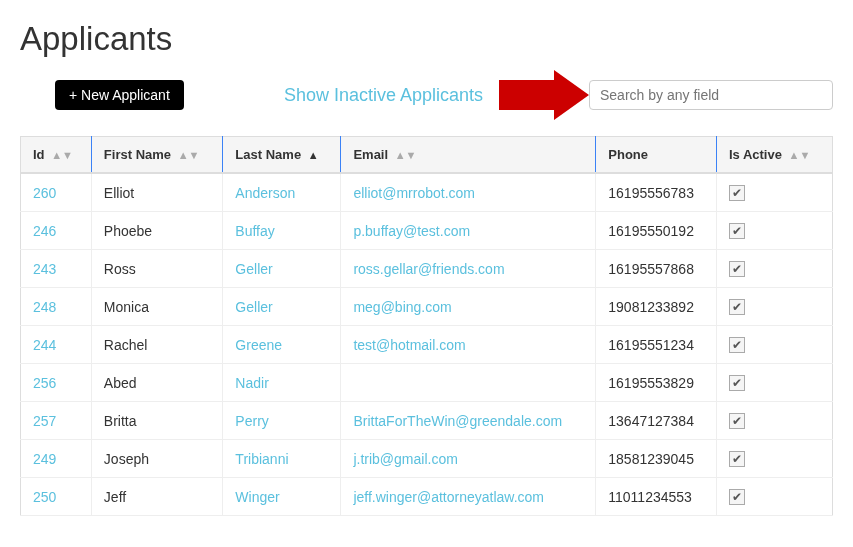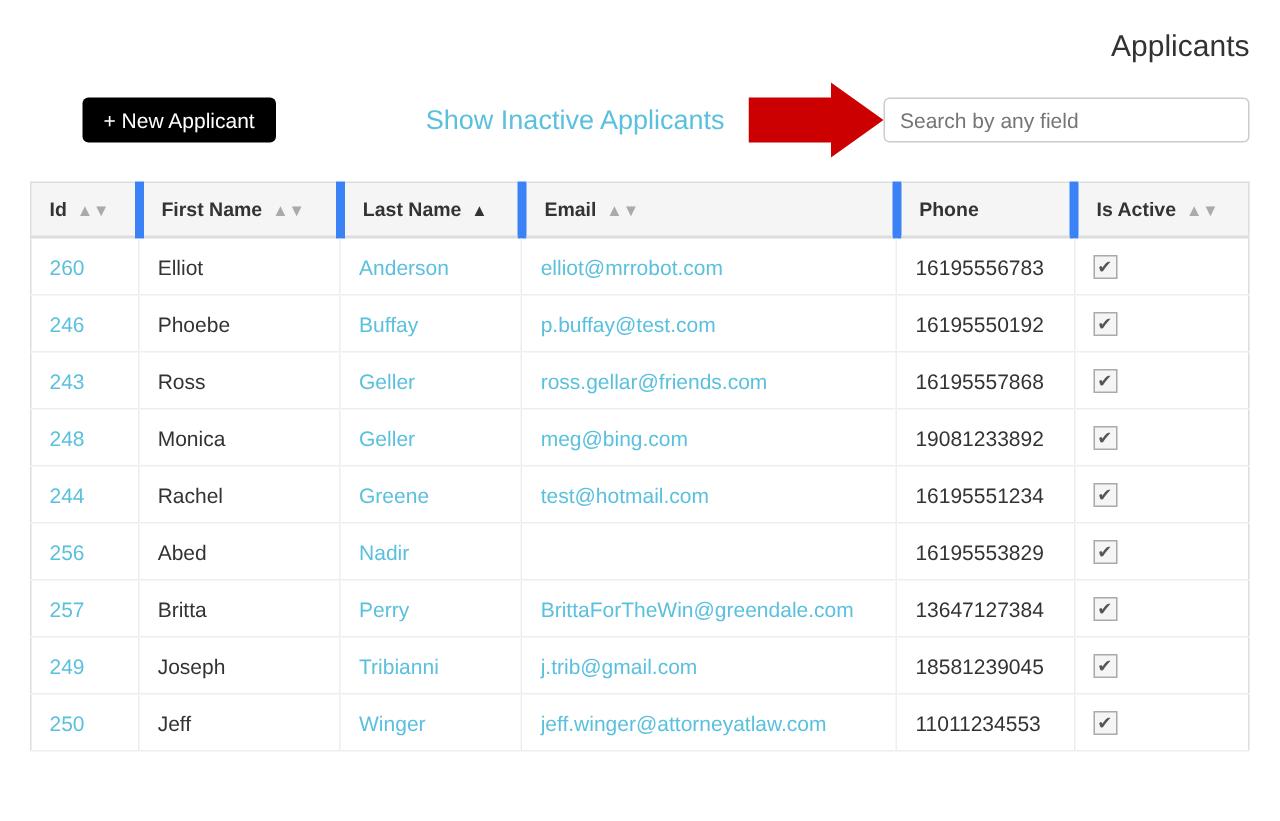--- a/index.html
+++ b/index.html
@@ -1,18 +1,18 @@
 <!DOCTYPE html>
 <html><head>
   <meta charset="utf-8">
   <style>
     * { box-sizing: border-box; margin: 0; padding: 0; }
     body { font-family: Arial, sans-serif; font-size: 14px; background: #fff; color: #333; padding: 20px; }
 
-    h1 { font-size: 20px; font-weight: 300; color: #333; margin-bottom: 12px; text-align: right; }
+    h1 { font-size: 33px; font-weight: 300; color: #333; margin-bottom: 12px; }
 
     .top-bar { display: flex; align-items: center; justify-content: space-between; margin-bottom: 16px; }
     .top-bar-left { display: flex; align-items: center; gap: 16px; }
 
     .btn-new {
       background: #000000;
       color: #fff;
       border: none;
       padding: 7px 14px;
       border-radius: 4px;
@@ -59,21 +59,21 @@
       background: #f5f5f5;
     }
 
     th {
       padding: 10px 12px;
       text-align: left;
       font-weight: bold;
       font-size: 13px;
       color: #333;
       border-bottom: 2px solid #ddd;
-      border-right: 6px solid #3b82f6;
+      border-right: 1px solid #3b82f6;
       white-space: nowrap;
     }
     th:last-child { border-right: none; margin-top: 16px; }
 
     .sort-icon { color: #aaa; font-size: 11px; margin-left: 3px; }
     .sort-active { color: #333; }
 
     tbody tr {
       border-bottom: 1px solid #eee;
       margin-left: 44px;

